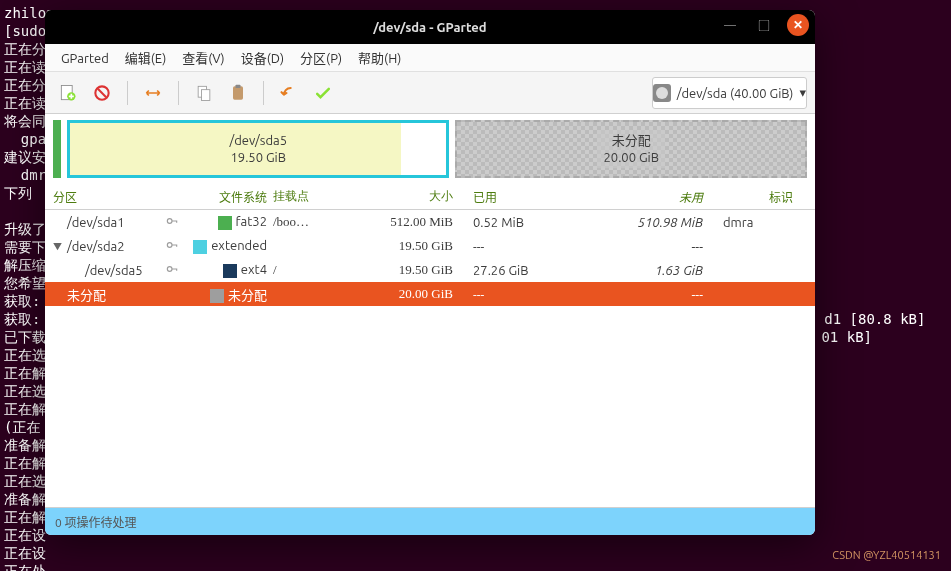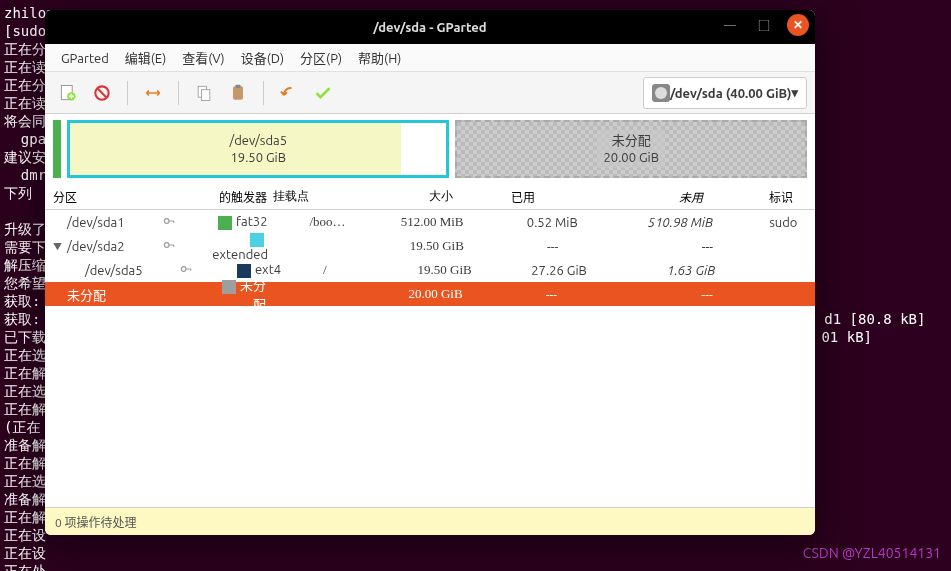--- a/index.html
+++ b/index.html
@@ -1,65 +1,65 @@
 <!DOCTYPE html>
 <html><head>
 <meta charset="utf-8">
 <style>
 * { box-sizing: border-box; margin: 0; padding: 0; }
 body { font-family: "Ubuntu", "Noto Sans CJK SC", sans-serif; font-size: 13px; background: #2c001e; color: #fff; width: 951px; height: 571px; overflow: hidden; position: relative; }
 .terminal-bg { position: absolute; inset: 0; padding: 4px; font-family: monospace; font-size: 14px; line-height: 18px; color: #fff; white-space: pre; }
-.watermark { position: absolute; right: 10px; bottom: 10px; color: #d946ef; font-size: 14px; opacity: 0.8; }
+.watermark { position: absolute; right: 10px; bottom: 10px; color: #fdba74; font-size: 11px; opacity: 0.8; }
 .window { position: absolute; left: 45px; top: 10px; width: 770px; height: 525px; background: #fff; border-radius: 6px; box-shadow: 0 10px 40px rgba(0,0,0,.5); display: flex; flex-direction: column; color: #3c3c3c; overflow: hidden; }
 .titlebar { background: #000000; color: #ddd; height: 34px; display: flex; align-items: center; justify-content: center; position: relative; flex: none; }
 .titlebar-title { font-weight: 600; font-size: 13px; }
 .win-controls { position: absolute; right: 6px; top: 4px; display: flex; gap: 12px; align-items: center; }
 .win-btn { width: 22px; height: 22px; border-radius: 50%; display: flex; align-items: center; justify-content: center; font-size: 12px; color: #ddd; cursor: pointer; }
 .win-btn.min::before { content:"─"; }
 .win-btn.max::before { content:"▢"; font-size: 11px; }
 .win-btn.close { background: #e95420; color: #fff; }
 .win-btn.close::before { content:"✕"; font-weight: bold; }
 .menubar { height: 28px; display: flex; align-items: center; padding: 0 8px; background: #fafafa; border-bottom: 1px solid #e0e0e0; flex: none; }
 .menu-item { padding: 3px 8px; cursor: pointer; color: #333; }
 .toolbar { height: 42px; background: #f5f5f5; border-bottom: 1px solid #d0d0d0; display: flex; align-items: center; padding: 0 8px; gap: 4px; flex: none; }
 .sep { width: 1px; height: 24px; background: #ccc; margin: 0 6px; }
 .tbtn { width: 30px; height: 30px; display: flex; align-items: center; justify-content: center; cursor: pointer; border-radius: 3px; }
 .tbtn svg { width: 20px; height: 20px; }
-.device-select { margin-left: auto; height: 32px; border: 1px solid #ccc; border-radius: 3px; background: #fff; display: flex; align-items: center; padding: 0 8px; gap: 0; cursor: pointer; font-weight: bold; }
+.device-select { margin-left: auto; height: 32px; border: 1px solid #ccc; border-radius: 3px; background: #fff; display: flex; align-items: center; padding: 0 0; gap: 6px; cursor: pointer; }
 .device-select .disk-icon { width:18px; height:18px; background:#888; border-radius:3px; position:relative; }
 .device-select .disk-icon::after { content:""; position:absolute; inset:3px; border-radius:50%; background:#ddd; }
 .viz-row { height: 70px; display: flex; gap: 6px; padding: 6px 8px; background: #fff; flex: none; }
 .viz-swap { width: 8px; background: #4caf50; }
 .viz-part { flex: 13; border: 3px solid #26c6da; background: #f5f7c4; display: flex; flex-direction: column; align-items: center; justify-content: center; position: relative; }
 .viz-part .used { position:absolute; right:0; top:0; bottom:0; width:12%; background:#fff; }
 .viz-part .lbl { position: relative; z-index: 1; text-align: center; line-height: 1.3; }
 .viz-unalloc { flex: 12; border: 2px dashed #aaa; background: repeating-conic-gradient(#ccc 0 25%, #bbb 0 50%) 0 0/8px 8px; display: flex; flex-direction: column; align-items: center; justify-content: center; }
 .viz-unalloc .lbl { background: rgba(200,200,200,.6); padding: 2px 6px; text-align:center; line-height:1.3; }
-.table-head { display: flex; height: 26px; align-items: center; border-bottom: 1px solid #d0d0d0; font-size: 12px; color: #000000; flex: none; }
+.table-head { display: flex; height: 26px; align-items: center; border-bottom: 1px solid #d0d0d0; font-size: 12px; color: #4d7c0f; flex: none; }
 .col-part { width: 120px; padding-left: 8px; }
 .col-spacer { width: 18px; }
 .col-fs { width: 90px; text-align: right; padding-right: 6px; }
 .col-mount { width: 60px; font-family: Liberation Serif, serif; }
 .col-size { width: 140px; text-align: right; padding-right: 20px; font-family: Liberation Serif, serif; }
-.col-used { width: 120px; text-align: center; padding-right: 20px; }
+.col-used { width: 120px; text-align: left; padding-right: 20px; }
 .col-unused { width: 130px; text-align: right; padding-right: 20px; font-style: italic; }
 .col-flag { width: 70px; text-align: right; }
 .table-body { flex: 1; overflow: auto; background: #fff; }
-.row { display: flex; height: 24px; align-items: center; font-size: 13px; gap: 36px; }
+.row { display: flex; height: 24px; align-items: center; font-size: 13px; }
 .row.selected { background: #e95420; color: #fff; }
 .row .col-part { display: flex; align-items: center; gap: 4px; }
 .tri { width: 10px; font-size: 9px; color: #666; }
 .indent { width: 14px; }
 .key-icon { width: 14px; height: 14px; opacity: .5; }
 .fs-sw { width: 14px; height: 14px; display: inline-block; margin-right: 4px; vertical-align: middle; }
 .sw-fat32 { background: #4caf50; }
 .sw-ext { background: #4dd0e1; }
 .sw-ext4 { background: #1a3a5c; }
 .sw-unalloc { background: #9e9e9e; }
-.statusbar { height: 28px; border-top: 1px solid #d0d0d0; display: flex; align-items: center; padding: 0 10px; font-size: 12px; color: #555; flex: none; background:#fef9c3; }
+.statusbar { height: 28px; border-top: 1px solid #d0d0d0; display: flex; align-items: center; padding: 0 10px; font-size: 12px; color: #555; flex: none; background:#7dd3fc; }
 </style>
 </head>
 <body>
 
 <div class="terminal-bg"><span>zhilon
 [sudo]
 正在分
 正在读
 正在分
 正在读
@@ -175,21 +175,21 @@
     <div class="viz-unalloc">
       <div class="lbl">
         <span>未分配</span><br><span>20.00 GiB</span>
       </div>
     </div>
   </div>
 
   <div class="table-head">
     <div class="col-part">分区</div>
     <div class="col-spacer"></div>
-    <div class="col-fs">的触发器</div>
+    <div class="col-fs">文件系统</div>
     <div class="col-mount">挂载点</div>
     <div class="col-size">大小</div>
     <div class="col-used">已用</div>
     <div class="col-unused">未用</div>
     <div class="col-flag">标识</div>
   </div>
 
   <div class="table-body" id="tbody">
       <div class="row">
         <div class="col-part">
@@ -198,21 +198,21 @@
         </div>
         <div class="col-spacer"><svg class="key-icon" viewBox="0 0 24 24">
             <circle cx="8" cy="12" r="4" fill="none" stroke="currentColor" stroke-width="2"></circle>
             <path d="M12 12h8v3" stroke="currentColor" stroke-width="2" fill="none"></path>
           </svg></div>
         <div class="col-fs"><span class="fs-sw sw-fat32"></span><span>fat32</span></div>
         <div class="col-mount">/boo…</div>
         <div class="col-size">512.00 MiB</div>
         <div class="col-used">0.52 MiB</div>
         <div class="col-unused">510.98 MiB</div>
-        <div class="col-flag" style="text-align:left">sudo</div>
+        <div class="col-flag" style="text-align:left">dmra</div>
       </div>
       <div class="row">
         <div class="col-part">
           <span class="tri">▼</span>
           <span>/dev/sda2</span>
         </div>
         <div class="col-spacer"><svg class="key-icon" viewBox="0 0 24 24">
             <circle cx="8" cy="12" r="4" fill="none" stroke="currentColor" stroke-width="2"></circle>
             <path d="M12 12h8v3" stroke="currentColor" stroke-width="2" fill="none"></path>
           </svg></div>

